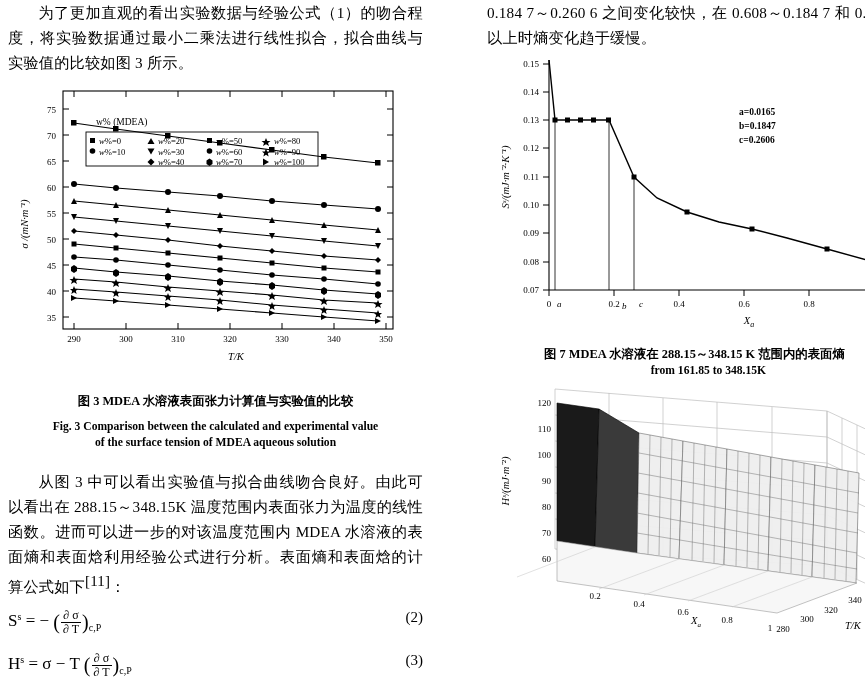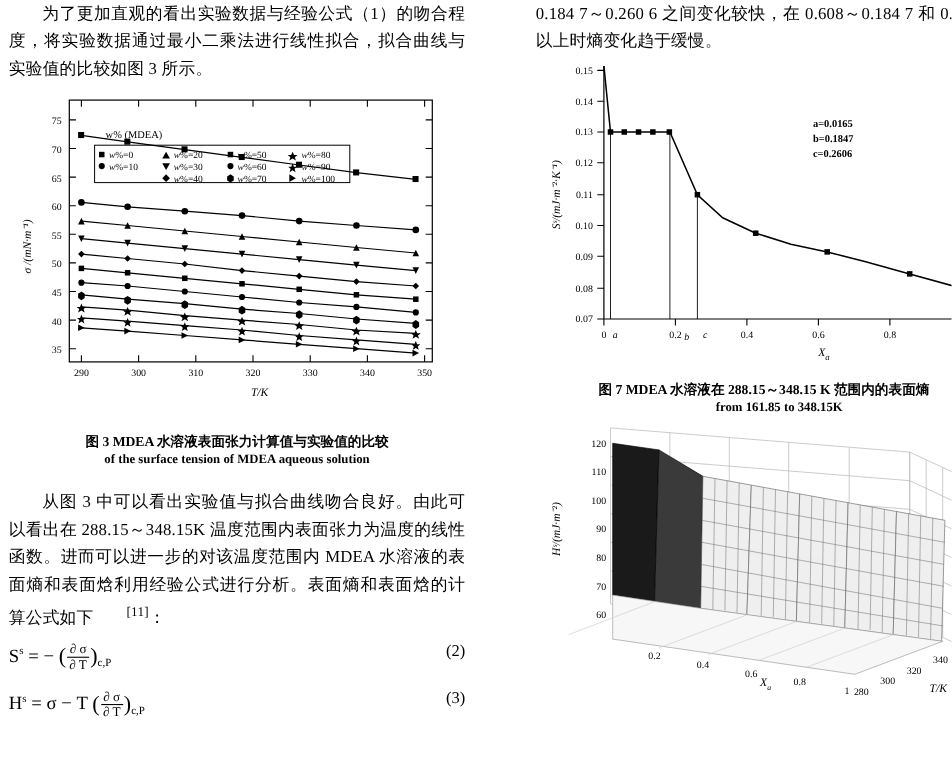--- a/index.html
+++ b/index.html
@@ -282,23 +282,24 @@
           <text x="150" y="86" font-size="8.6" font-family="Liberation Serif, serif"><tspan font-style="italic">w</tspan>%=40</text>
           <polygon points="201.5,79.5 204.5,81.5 204.5,85 201.5,87 198.5,85 198.5,81.5" fill="#000"></polygon>
           <text x="208" y="86" font-size="8.6" font-family="Liberation Serif, serif"><tspan font-style="italic">w</tspan>%=70</text>
           <polygon points="255,79.5 261,83 255,86.5" fill="#000"></polygon>
           <text x="266" y="86" font-size="8.6" font-family="Liberation Serif, serif"><tspan font-style="italic">w</tspan>%=100</text>
         </g>
       </svg>
     </div>
 
     <p class="fig-caption" style="margin-top:4px;">图 3   MDEA 水溶液表面张力计算值与实验值的比较</p>
+    <p class="fig-caption-en" style="margin-top:9px;">Fig. 3   Comparison between the calculated and experimental value</p>
     <p class="fig-caption-en">of the surface tension of MDEA aqueous solution</p>
 
-    <p class="body-text indent" style="margin-top:18px;"><span>从图 3 中可以看出实验值与拟合曲线吻合良好。由此可以看出在 288.15～348.15K 温度范围内表面张力为温度的线性函数。进而可以进一步的对该温度范围内 MDEA 水溶液的表面熵和表面焓利用经验公式进行分析。表面熵和表面焓的计算公式如下</span><sup style="font-size:12px;margin-left:30px;">[11]</sup><span>：</span></p>
+    <p class="body-text indent" style="margin-top:18px;"><span>从图 3 中可以看出实验值与拟合曲线吻合良好。由此可以看出在 288.15～348.15K 温度范围内表面张力为温度的线性函数。进而可以进一步的对该温度范围内 MDEA 水溶液的表面熵和表面焓利用经验公式进行分析。表面熵和表面焓的计算公式如下</span><sup style="font-size:15px;">[11]</sup><span>：</span></p>
 
     <div class="formula-row">
       <span class="formula">
         <span>S</span><sup class="sup">s</sup>
         <span>= −</span>
         <span class="paren">(</span><span class="frac"><span class="num">∂ σ</span><span class="den">∂ T</span></span><span class="paren">)</span><span class="sub">c,P</span>
       </span>
       <span class="eqnum">(2)</span>
     </div>
 

